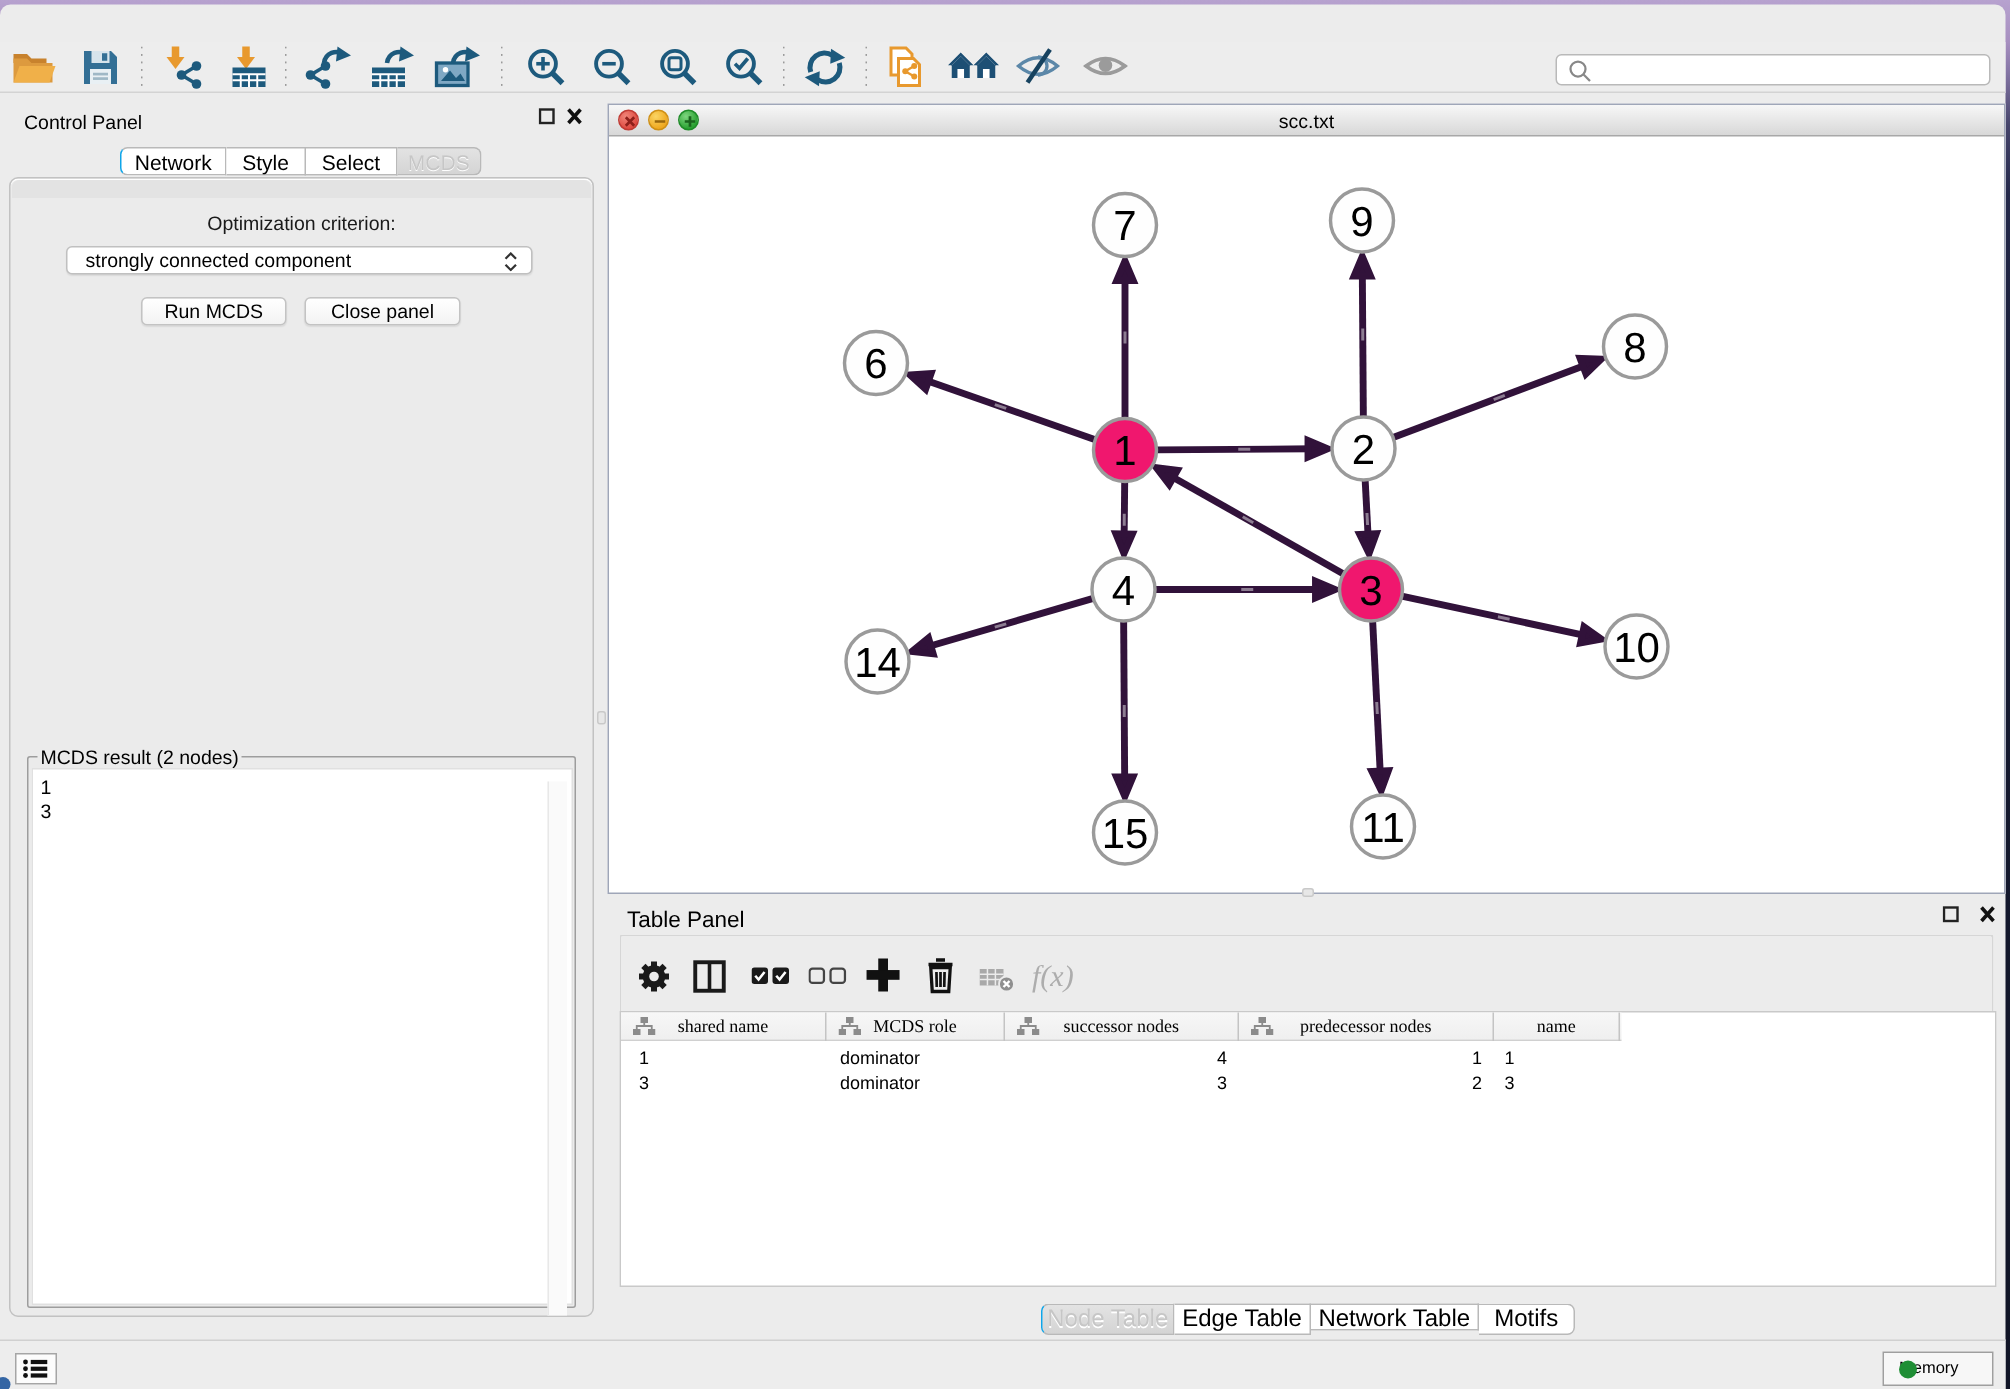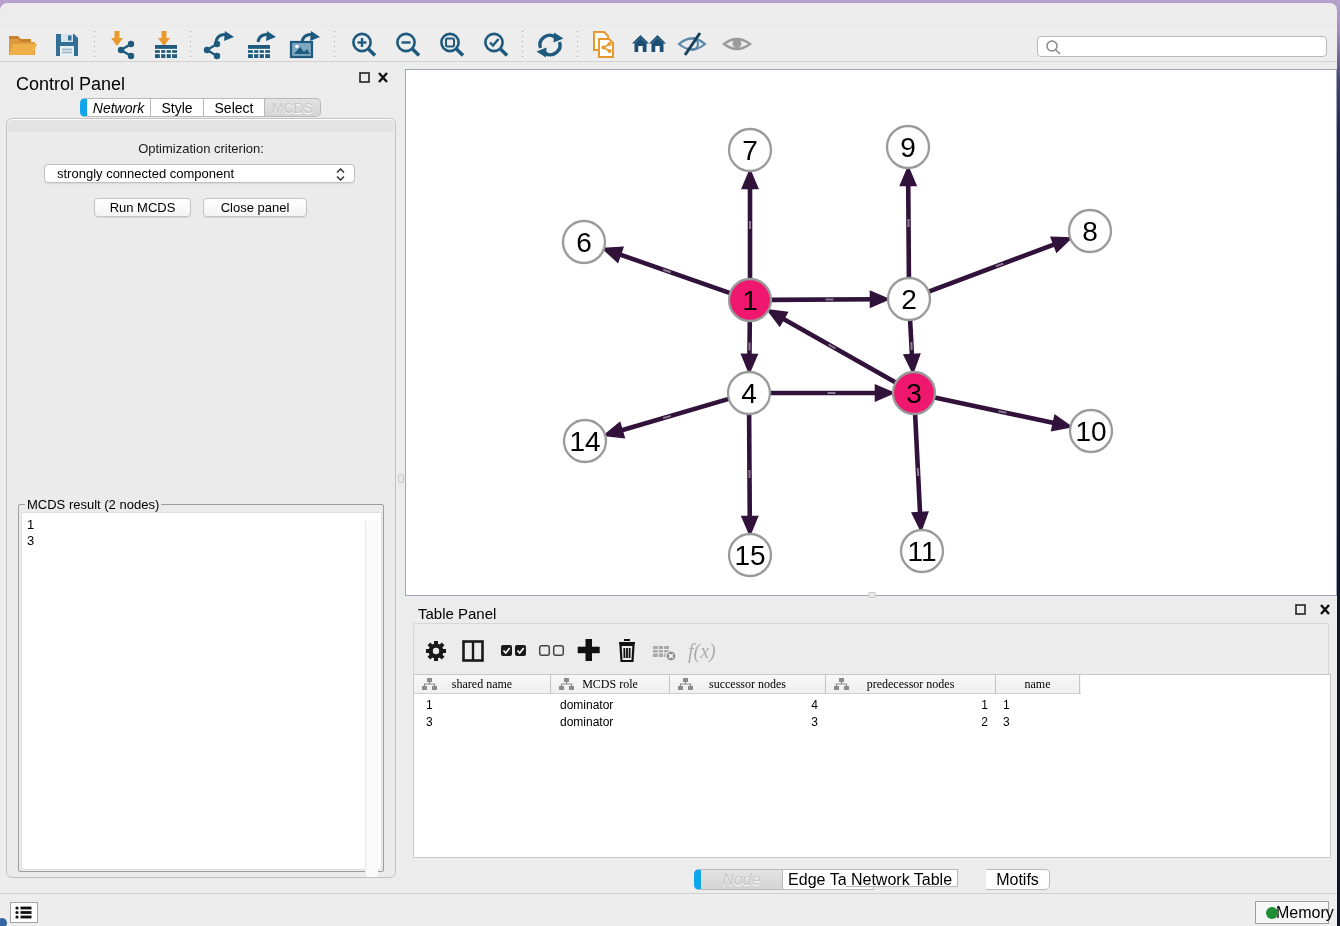--- a/index.html
+++ b/index.html
@@ -17,26 +17,26 @@
   font-size:13px; color:#a2a2a2; }
 #toolbar { position:absolute; left:0; top:25px; width:100%; height:34px;
   background:#ededed; border-bottom:1px solid #d3d3d3; }
 .sep { position:absolute; top:3px; height:28px; width:1px;
   background-image:linear-gradient(#9a9a9a 30%, rgba(0,0,0,0) 0%);
   background-size:1px 5px; }
 .ticon { position:absolute; top:2px; }
 #search { position:absolute; left:1037px; top:8px; width:290px; height:21px;
   background:#fff; border:1px solid #b9b9b9; border-radius:4px; }
 #cp { position:absolute; left:0; top:60px; width:402px; height:830px; }
-#cp-head { position:absolute; left:16px; top:11px; font-size:18px;text-align:right; }
+#cp-head { position:absolute; left:16px; top:11px; font-size:13px;text-align:right; }
 .wicon { position:absolute; font-size:12px; color:#222; }
 .tabs { position:absolute; font-size:14px; }
 .tab { position:absolute; top:0; height:19px; background:#fff; border:1px solid #b9b9b9;
   border-left:none; text-align:center; line-height:18px; color:#000; }
-.tab.first { border-left:7px solid #0ea5e9; border-radius:5px 0 0 5px;font-style:italic; }
+.tab.first { border-left:1px solid #0ea5e9; border-radius:5px 0 0 5px; }
 .tab.last { border-radius:0 5px 5px 0; }
 .tab.sel { background:linear-gradient(#e3e3e3,#d4d4d4); color:#c6c6c6;
   text-shadow:0 1px 0 #fff; }
 #cp-frame { position:absolute; left:6px; top:55px; width:390px; height:760px;
   border:1px solid #c2c2c2; border-radius:6px; background:#ebebeb;
   box-shadow:inset 0 1px 0 #fff; }
 #cp-band { position:absolute; left:1px; top:1px; width:386px; height:12px;
   background:#e3e3e3; border-radius:5px 5px 0 0; }
 .mbtn { position:absolute; height:19px; background:linear-gradient(#ffffff,#f3f3f3);
   border:1px solid #c3c3c3; border-radius:4px; font-size:13px; text-align:center;
@@ -76,22 +76,22 @@
 .hcell { position:absolute; top:0; height:19px; border-right:1px solid #c4c4c4;
   text-align:center; line-height:19px; font-size:12px; color:#000;font-family:Liberation Serif, serif; }
 .trow { position:absolute; left:0; width:100%; height:16px; font-size:12px; }
 .tcell { position:absolute; top:0; height:16px; line-height:16px; }
 
 #btabs { position:absolute; left:0; top:268px; width:932px; }
 
 #status { position:absolute; left:0; top:890px; width:1337px; height:33px;
   background:#ededed; border-top:1px solid #d0d0d0; }
 #memory { position:absolute; left:1255px; top:7px; width:74px; height:23px;
-  background:#f7f7f7; border:1px solid #9f9f9f; font-size:16px; line-height:21px;
-  text-align:left; padding-left:20px; }
+  background:#f7f7f7; border:1px solid #9f9f9f; font-size:11px; line-height:21px;
+  text-align:left; padding-left:10px; }
 #memory .dot { position:absolute; left:10px; top:5px; width:12px; height:12px;
   border-radius:50%; background:#1f8e35; }
 #listbtn { position:absolute; left:10px; top:8px; width:28px; height:21px;
   background:#fcfcfc; border:1px solid #a5a5a5; }
 .grip { position:absolute; width:8px; height:13px; background:#e7e7e7;
   border:1px solid #c9c9c9; border-radius:2px; }
 svg { display:block; }
 </style>
 </head>
 <body>
@@ -248,20 +248,38 @@
       <div class="mbtn" style="left:87px; top:79px; width:97px;">Run MCDS</div>
       <div class="mbtn" style="left:196px; top:79px; width:104px;">Close panel</div>
       <div id="fieldset">
         <div class="legend">MCDS result (2 nodes)</div>
         <div class="inner">1<br>3<div class="sb"></div></div>
       </div>
     </div>
   </div>
 
   <div id="net">
+    <div id="net-title">
+      <div class="tl" style="left:6px; background:radial-gradient(circle at 35% 30%, #f08579, #df4b42 70%); border:1px solid #c03b34;">
+          <svg width="14" height="14">
+            <path d="M4.2 4.2 L9.8 9.8 M9.8 4.2 L4.2 9.8" stroke="#8e1f1a" stroke-width="1.8"></path>
+          </svg>
+        </div>
+      <div class="tl" style="left:26px; background:radial-gradient(circle at 35% 30%, #fbd564, #efa921 70%); border:1px solid #cf9016;">
+          <svg width="14" height="14">
+            <path d="M3.5 7 L10.5 7" stroke="#99670c" stroke-width="1.8"></path>
+          </svg>
+        </div>
+      <div class="tl" style="left:46px; background:radial-gradient(circle at 35% 30%, #7ed67f, #2ca233 70%); border:1px solid #1f8c28;">
+          <svg width="14" height="14">
+            <path d="M7 3.5 L7 10.5 M3.5 7 L10.5 7" stroke="#1a641d" stroke-width="1.8"></path>
+          </svg>
+        </div>
+      <div class="t">scc.txt</div>
+    </div>
     <svg id="graph" width="930" height="504" style="position:absolute; left:0; top:21px">
       <g stroke="#31123a" stroke-width="4.6" fill="#31123a">
 <line x1="344.0" y1="188.0" x2="344.0" y2="92.0"></line>
 <polygon points="344.0,83.0 349.5,96.0 338.5,96.0"></polygon>
 <line x1="344.0" y1="138.0" x2="344.0" y2="130.0" stroke="#8d7d92" stroke-width="2"></line>
 <line x1="324.2" y1="202.1" x2="209.2" y2="161.9"></line>
 <polygon points="200.7,158.9 214.7,158.0 211.1,168.4"></polygon>
 <line x1="264.8" y1="181.3" x2="257.2" y2="178.7" stroke="#8d7d92" stroke-width="2"></line>
 <line x1="365.0" y1="208.9" x2="470.0" y2="208.2"></line>
 <polygon points="479.0,208.2 466.0,213.7 466.0,202.7"></polygon>
@@ -445,21 +463,21 @@
           <div class="tcell" style="left:12px">3</div>
           <div class="tcell" style="left:146px">dominator</div>
           <div class="tcell" style="left:256px;width:148px;text-align:right">3</div>
           <div class="tcell" style="left:412px;width:162px;text-align:right">2</div>
           <div class="tcell" style="left:589px">3</div>
         </div>
     </div>
     <div id="btabs">
       <div class="tab first sel" style="left:289px; width:89px; height:21px; line-height:20px;">Node Table</div>
       <div class="tab" style="left:378px; width:91px; height:21px; line-height:20px;">Edge Table</div>
-      <div class="tab" style="left:441px; width:112px; height:18px; line-height:20px;">Network Table</div>
+      <div class="tab" style="left:469px; width:112px; height:18px; line-height:20px;">Network Table</div>
       <div class="tab last" style="left:581px; width:64px; height:21px; line-height:20px;">Motifs</div>
     </div>
   </div>
 
   <div id="status">
     <div id="listbtn">
         <svg width="26" height="19">
           <g fill="#111">
             <circle cx="6" cy="5" r="1.6"></circle>
             <circle cx="6" cy="9.5" r="1.6"></circle>

